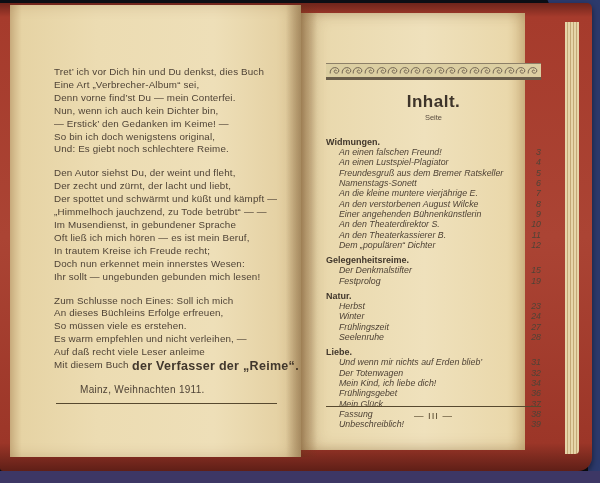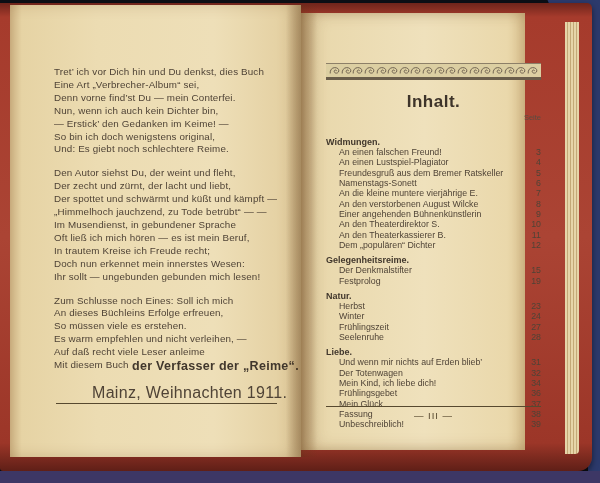--- a/index.html
+++ b/index.html
@@ -26,36 +26,36 @@
         background:linear-gradient(90deg,#d4bc8d 0,#e9d8ac 7%,#efe1bc 55%,#ead8ab 92%,#dcc492 100%);
         box-shadow:inset 12px 0 16px rgba(110,70,30,.28), inset -5px 0 8px rgba(120,85,40,.18);}
   .gutter{position:absolute;left:286px;top:5px;width:32px;height:452px;pointer-events:none;
         background:linear-gradient(90deg,rgba(90,55,20,0) 0,rgba(90,55,20,.30) 45%,rgba(90,55,20,.16) 62%,rgba(90,55,20,0) 100%);}
   
   .poem{position:absolute;left:44px;top:61px;font-size:9.8px;line-height:12.9px;
         letter-spacing:.15px;color:#4f4336;}
   .stanza{margin-bottom:11px;}
   .attribution{position:absolute;left:122px;top:354px;font-size:12.5px;font-weight:bold;
         letter-spacing:.3px;color:#41372c;}
-  .dateline{position:absolute;left:82px;top:379px;font-size:16px;color:#4f4336;letter-spacing:.3px;}
+  .dateline{position:absolute;left:70px;top:379px;font-size:10px;color:#4f4336;letter-spacing:.3px;}
   .rule-left{position:absolute;left:46px;top:398px;width:221px;border-top:1.6px solid #57492f;}
   .pageno-left{position:absolute;left:46px;top:402px;width:221px;text-align:center;
         font-size:9.5px;letter-spacing:1px;color:#57492f;}
   
   .ornament{position:absolute;left:25px;top:50px;width:215px;background:#dccfa2;
         border-top:1.2px solid #8d8068;border-bottom:3px solid #695d4a;padding:1.5px 3px;}
   .orn-row{display:flex;justify-content:space-between;align-items:center;height:10px;}
   .orn{width:11px;height:9px;display:block;}
   .contents-title{position:absolute;left:25px;top:79px;width:215px;text-align:center;
         font-size:17px;font-weight:bold;letter-spacing:.5px;color:#3e342a;}
-  .seite{position:absolute;left:25px;top:100px;width:215px;text-align:right;
+  .seite{position:absolute;left:25px;top:100px;width:215px;text-align:center;
         font-size:7.5px;color:#5a4d40;}
   .toc{position:absolute;left:25px;top:110px;width:215px;font-size:8.8px;line-height:10.35px;color:#4f4336;margin-top:9px;}
   .toc-sec{font-weight:bold;color:#41372c;margin-top:4.6px;font-size:9px;}
-  .toc-row{display:flex;align-items:baseline;}
+  .toc-row{display:flex;align-items:baseline;font-style:italic;}
   .toc-label{flex:1;padding-left:13px;white-space:nowrap;overflow:hidden;}
   .toc-page{min-width:16px;text-align:right;}
   .rule-right{position:absolute;left:25px;top:393px;width:215px;border-top:1.6px solid #57492f;}
   .pageno-right{position:absolute;left:25px;top:397px;width:215px;text-align:center;
         font-size:9.5px;letter-spacing:1px;color:#57492f;}
 </style>
 </head>
 <body>
 
 <div class="scene">

